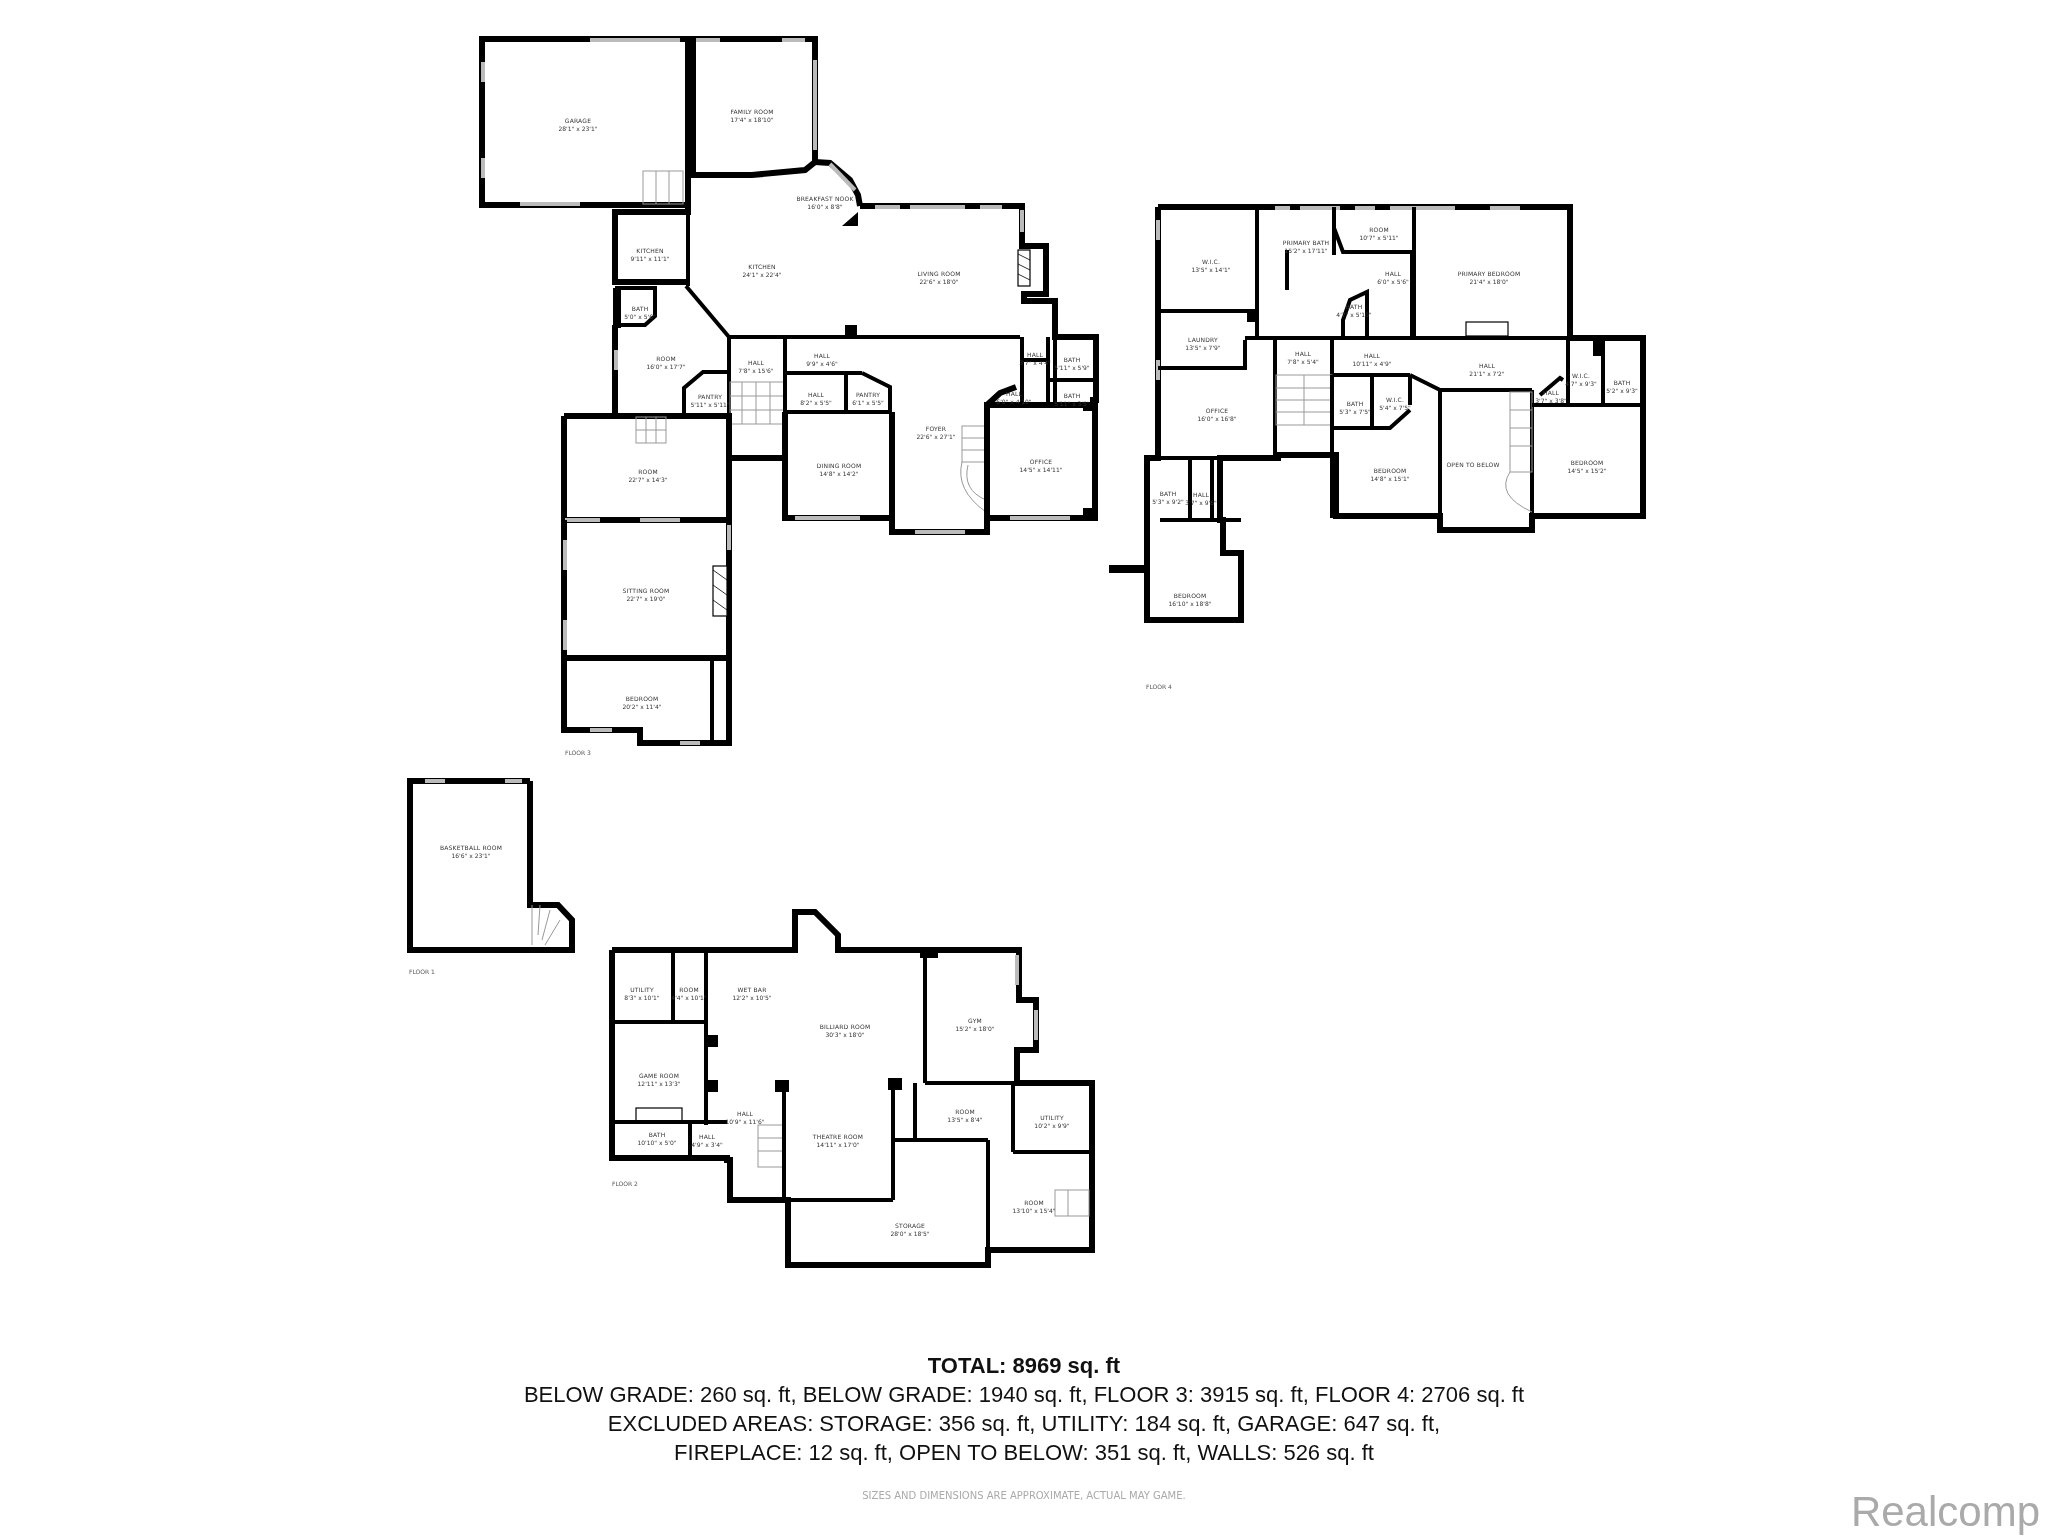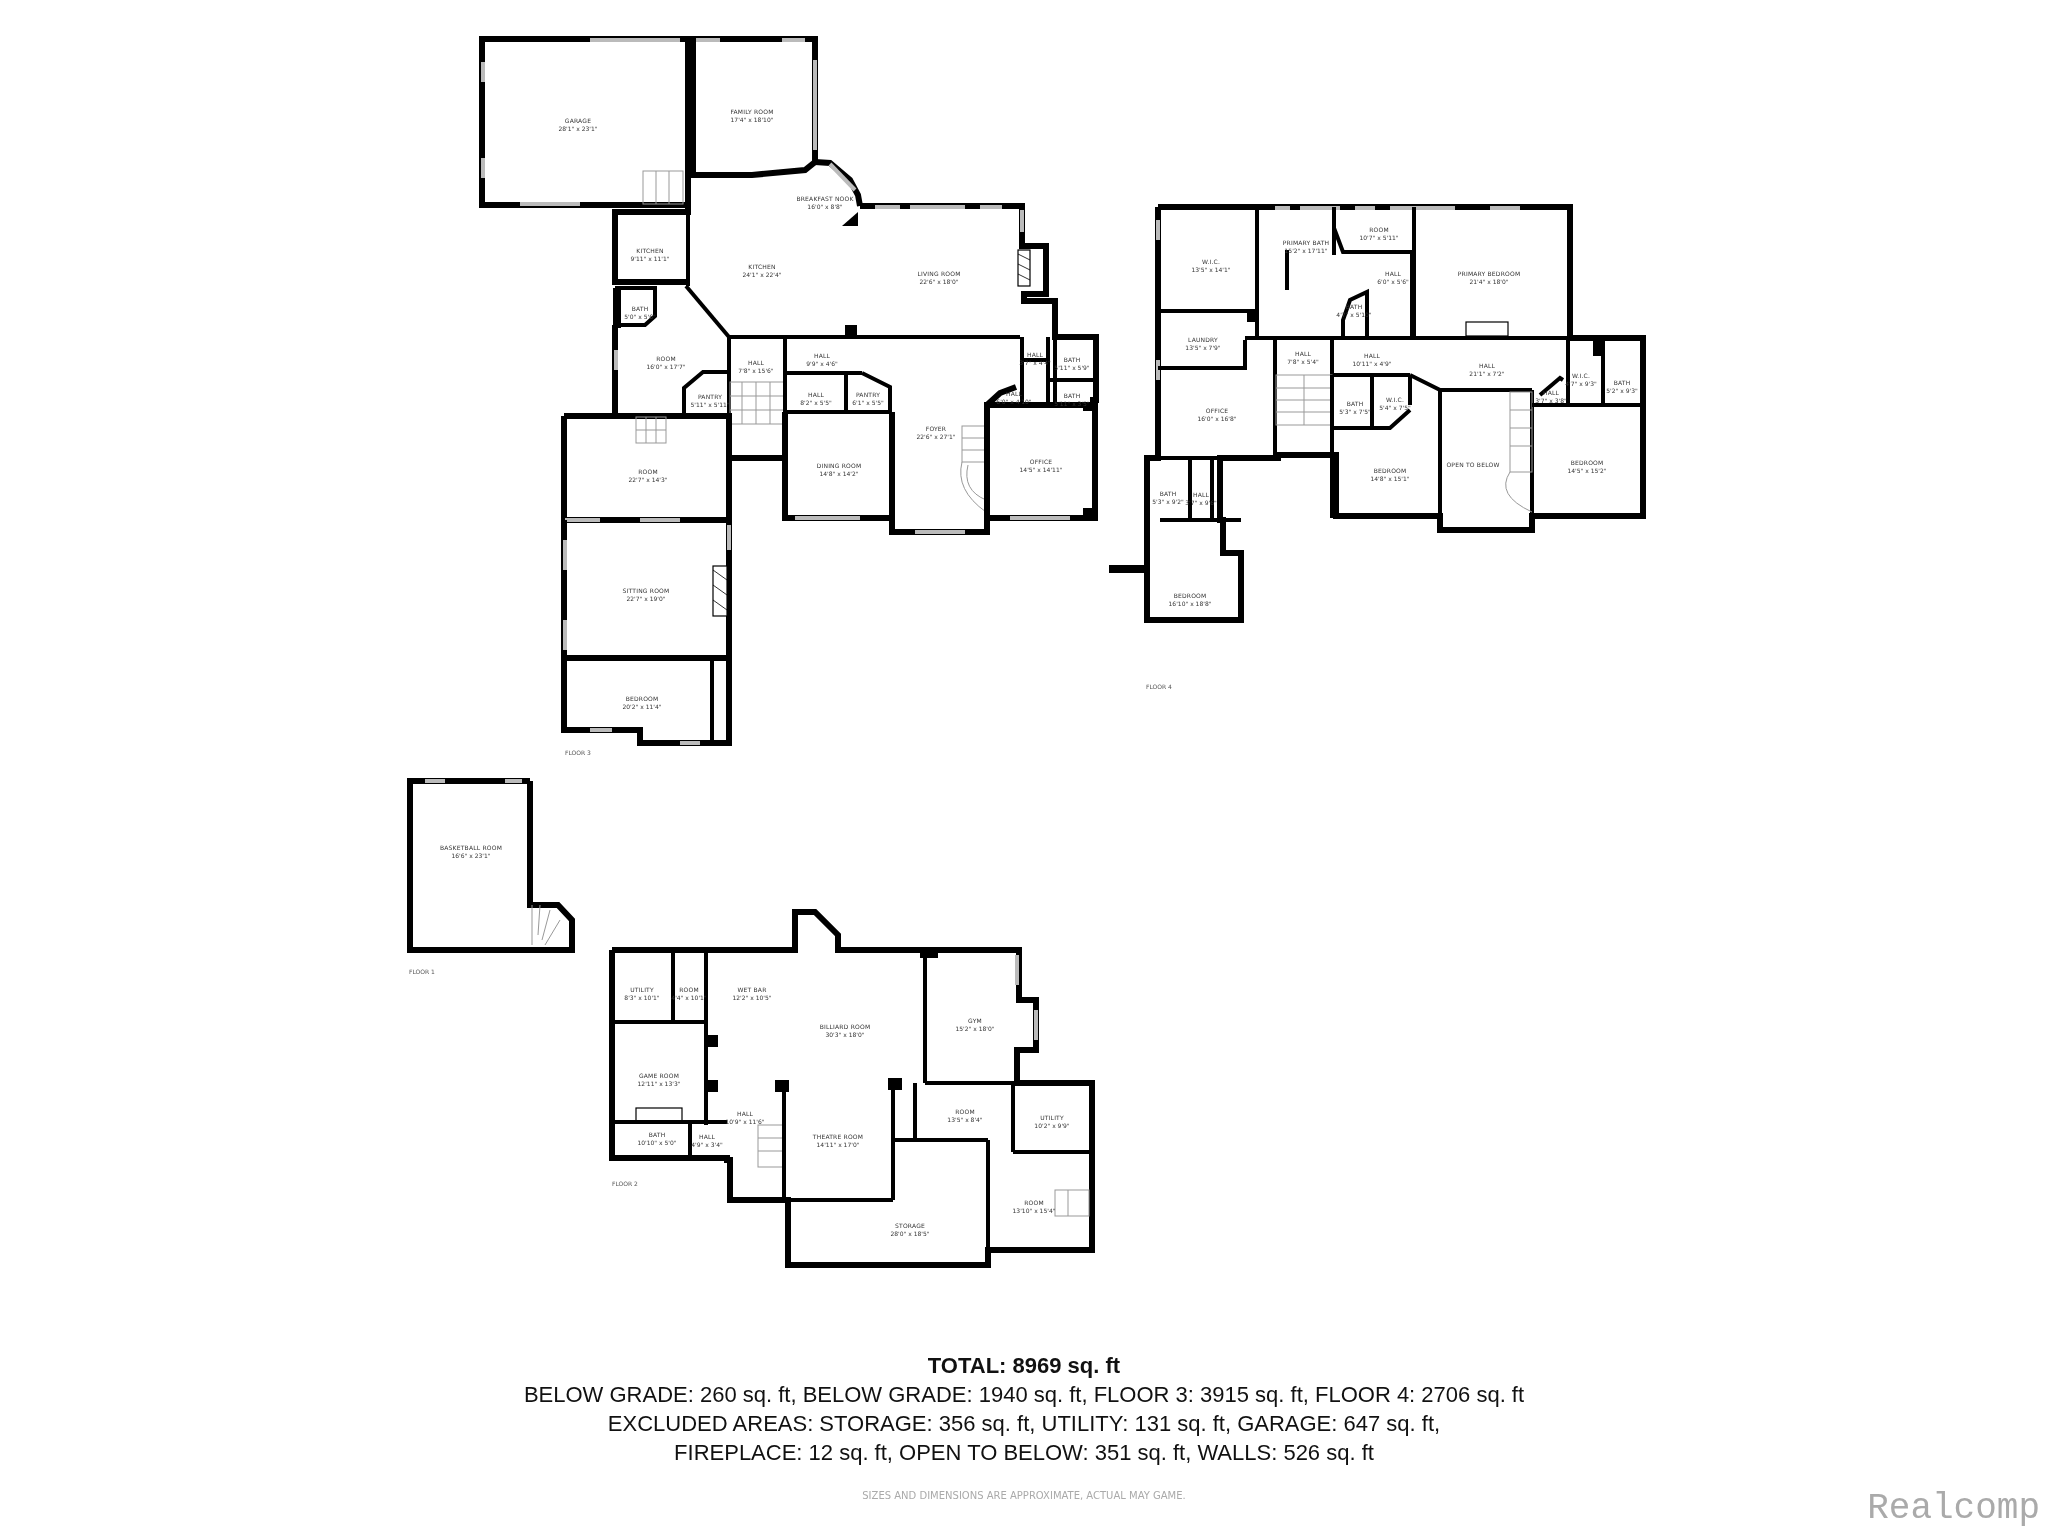--- a/index.html
+++ b/index.html
@@ -13,21 +13,21 @@
   .solid { fill: #000; }
   .label { position: absolute; transform: translate(-50%, -50%); text-align: center; color: #333; font-family: "DejaVu Sans", sans-serif; line-height: 1.25; white-space: nowrap; }
   .label .n { font-size: 6px; letter-spacing: 0.2px; display: block; }
   .label .d { font-size: 6px; display: block; }
   .floor-tag { position: absolute; font-size: 6px; color: #555; font-family: "DejaVu Sans", sans-serif; }
   .summary { position: absolute; left: 0; width: 2048px; text-align: center; color: #111; font-family: "Liberation Sans", sans-serif; }
   .total { top: 1353px; font-size: 22px; font-weight: bold; }
   .line { font-size: 22px; }
   .l1 { top: 1382px; } .l2 { top: 1411px; } .l3 { top: 1440px; }
   .disclaimer { top: 1490px; font-size: 10px; color: #aaa; font-family: "DejaVu Sans", sans-serif; }
-  .brand { position: absolute; right: 8px; top: 1488px; font-size: 36px; color: #aaa; font-family: Liberation Mono, monospace; }
+  .brand { position: absolute; right: 8px; top: 1488px; font-size: 42px; color: #aaa; font-family: Liberation Sans, sans-serif; }
 </style>
 </head>
 <body>
 
 <svg id="plan" viewBox="0 0 2048 1536" xmlns="http://www.w3.org/2000/svg">
 
   <g>
 
     <rect class="wall" x="482" y="39" width="206" height="166"></rect>
     <line class="win" x1="483" y1="62" x2="483" y2="82"></line>
@@ -504,16 +504,16 @@
     <span class="d">28'0" x 18'5"</span>
   </div>
 <div class="label" style="left:1034px;top:1206px;">
     <span class="n">ROOM</span>
     <span class="d">13'10" x 15'4"</span>
   </div>
 <div class="floor-tag" style="left:612px;top:1180px;">FLOOR 2</div>
 
 <div class="summary total">TOTAL: 8969 sq. ft</div>
 <div class="summary line l1">BELOW GRADE: 260 sq. ft, BELOW GRADE: 1940 sq. ft, FLOOR 3: 3915 sq. ft, FLOOR 4: 2706 sq. ft</div>
-<div class="summary line l2">EXCLUDED AREAS: STORAGE: 356 sq. ft, UTILITY: 131 sq. ft, GARAGE: 647 sq. ft,</div>
+<div class="summary line l2">EXCLUDED AREAS: STORAGE: 356 sq. ft, UTILITY: 184 sq. ft, GARAGE: 647 sq. ft,</div>
 <div class="summary line l3">FIREPLACE: 12 sq. ft, OPEN TO BELOW: 351 sq. ft, WALLS: 526 sq. ft</div>
 <div class="summary disclaimer">SIZES AND DIMENSIONS ARE APPROXIMATE, ACTUAL MAY GAME.</div>
 <div class="brand">Realcomp</div>
 
 </body></html>

